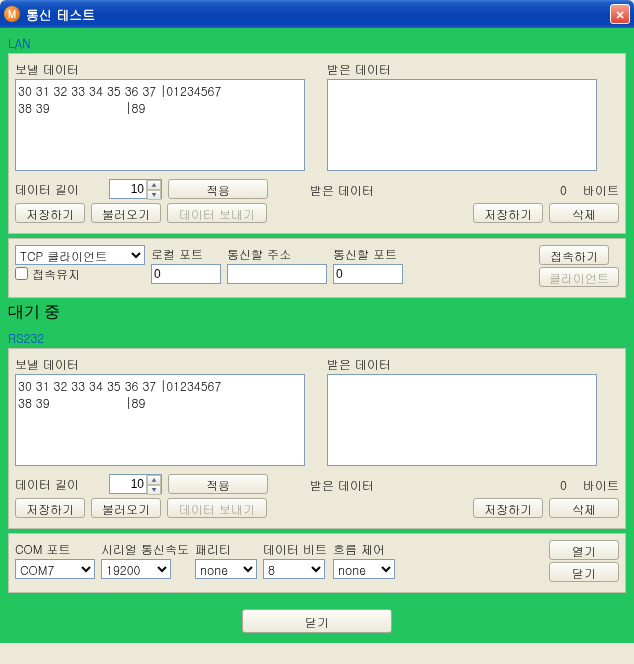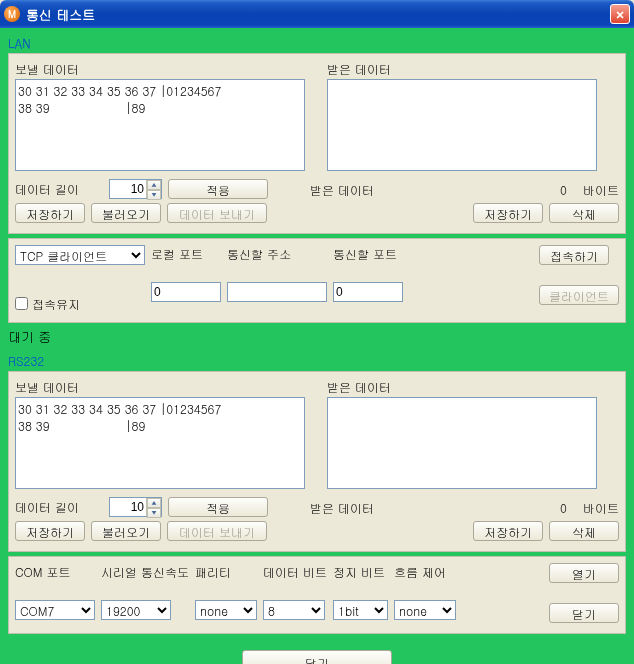--- a/index.html
+++ b/index.html
@@ -59,21 +59,21 @@
       font-size: 12px;
       margin: 2px 0;
     }
     .group-box {
       border: 1px solid #c0c0b0;
       background: #ece9d8;
       padding: 6px;
       margin-bottom: 4px;
     }
     .row { display: flex; gap: 6px; align-items: center; margin-bottom: 4px; }
-    .col { display: flex; flex-direction: column; gap: 18px; }
+    .col { display: flex; flex-direction: column; }
     .label { font-size: 12px; color: #000; margin-bottom: 2px; }
     .textarea {
       font-family: "Gulim", monospace;
       font-size: 12px;
       border: 1px solid #7f9db9;
       background: white;
       padding: 2px;
       resize: none;
       white-space: pre;
       overflow: auto;
@@ -135,21 +135,21 @@
       font-family: inherit;
     }
     .text-input {
       height: 20px;
       border: 1px solid #7f9db9;
       background: white;
       font-size: 12px;
       padding: 0 2px;
     }
     .checkbox-row { display: flex; align-items: center; gap: 4px; font-size: 12px; }
-    .status { font-size: 13px; margin: 2px 0 6px 0; }
+    .status { font-size: 16px; margin: 2px 0 6px 0; font-family: Liberation Serif, serif; }
     .footer { display: flex; justify-content: center; padding: 12px 0 6px 0; }
     .footer .btn { width: 150px; height: 24px; }
     .byte-row { display: flex; align-items: center; font-size: 12px; gap: 8px;}
     .byte-row .count { margin-left: auto; margin-right: 8px; }
   </style>
 </head>
 <body>
 
 <div class="titlebar">
   <div class="icon">
@@ -204,21 +204,21 @@
       <button class="btn">삭제</button>
     </div>
   </div>
 
   <div class="group-box">
     <div class="row" style="align-items:flex-start">
       <div class="col">
         <select class="select" style="width:130px">
           <option>TCP 클라이언트</option>
         </select>
-        <div class="checkbox-row" style="margin-top:12px">
+        <div class="checkbox-row" style="margin-top:0">
           <input type="checkbox" style="">
           <span>접속유지</span>
         </div>
       </div>
       <div class="col">
         <span class="label">로컬 포트</span>
         <input class="text-input" style="width: 70px;" value="0">
       </div>
       <div class="col">
         <span class="label">통신할 주소</span>
@@ -292,24 +292,20 @@
       </div>
       <div class="col">
         <span class="label">패리티</span>
         <select class="select" style="width:62px"><option>none</option></select>
       </div>
       <div class="col">
         <span class="label">데이터 비트</span>
         <select class="select" style="width:62px"><option>8</option></select>
       </div>
       <div class="col">
-        <span class="label">정지 비트</span>
-        <select class="select" style="width:55px"><option>1bit</option></select>
-      </div>
-      <div class="col">
         <span class="label">흐름 제어</span>
         <select class="select" style="width:62px"><option>none</option></select>
       </div>
       <div class="col" style="margin-left:auto">
         <button class="btn" style="width:70px">열기</button>
         <button class="btn" style="width:70px;margin-top:2px">닫기</button>
       </div>
     </div>
   </div>
 

